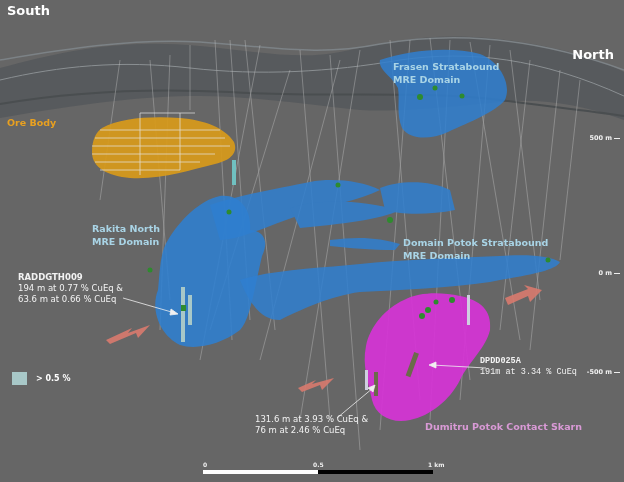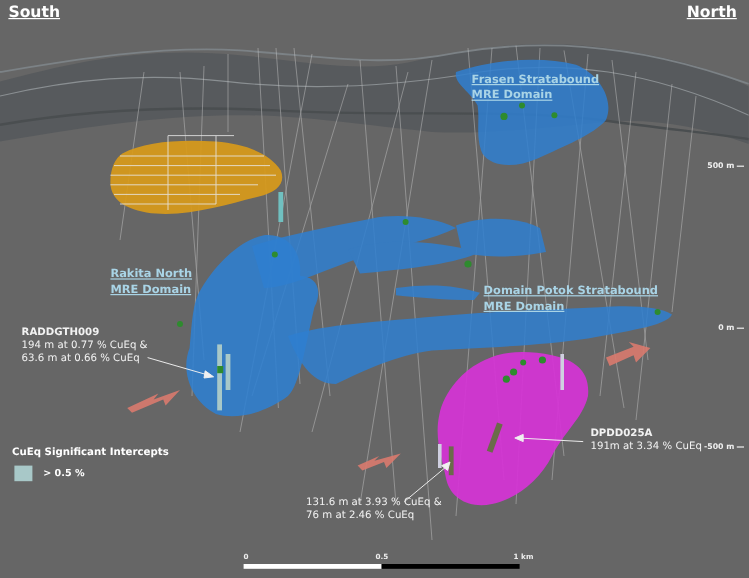--- a/index.html
+++ b/index.html
@@ -1,20 +1,20 @@
 <!DOCTYPE html>
 <html><head>
   <meta charset="utf-8">
   <style>
     html, body { margin: 0; padding: 0; }
     body { width: 624px; height: 482px; background: #666666; overflow: hidden; position: relative;
       font-family: "DejaVu Sans", "Liberation Sans", sans-serif; }
     #scene { position: absolute; left: 0; top: 0; width: 624px; height: 482px; }
-    .lbl { position: absolute; font-weight: bold; font-size: 9.5px; line-height: 13px; white-space: nowrap; text-decoration: underline; }
-    .dir { position: absolute; top: 3px; color: #ffffff; font-weight: bold; font-size: 13px; text-decoration: underline; }
+    .lbl { position: absolute; font-weight: bold; font-size: 9.5px; line-height: 13px; white-space: nowrap; }
+    .dir { position: absolute; top: 3px; color: #ffffff; font-weight: bold; font-size: 13px; }
     .note { position: absolute; color: #f2f2f2; font-size: 8.5px; line-height: 11px; white-space: nowrap; }
     .note .hole { font-weight: bold; }
     .elev { position: absolute; right: 4px; color: #f0f0f0; font-size: 6.5px; font-weight: bold; white-space: nowrap; }
     .elev .tick { display: inline-block; width: 6px; height: 1px; background: #eeeeee; vertical-align: middle; margin-left: 2px; }
     .legend { position: absolute; left: 10px; top: 372px; color: #ffffff; }
     .legend-title { font-weight: bold; font-size: 8.5px; margin-bottom: 6px; }
     .legend-row { display: flex; align-items: center; margin-bottom: 4px; font-size: 8px; font-weight: bold; }
     .swatch { width: 15px; height: 13px; margin-left: 2px; margin-right: 9px; }
     .scale { position: absolute; left: 203px; top: 461px; }
     .scale-lbl { position: absolute; top: 0; color: #eeeeee; font-size: 6px; font-weight: bold; white-space: nowrap; }
@@ -120,59 +120,60 @@
     <line x1="123" y1="298" x2="175" y2="313"></line>
     <polygon points="178,314 171,309 170,315"></polygon>
     <line x1="486" y1="368" x2="432" y2="365"></line>
     <polygon points="429,365 436,362 436,368"></polygon>
     <line x1="337" y1="418" x2="373" y2="388"></line>
     <polygon points="375,385 368,388 373,392"></polygon>
   </g>
 </svg>
 
 <div class="dir" style="left:7px;">South</div>
-<div class="dir" style="right:10px;">North</div>
+<div class="dir" style="right:10px;margin-top:44px;">North</div>
 
 <div class="lbl" style="left:7px;top:116px;color:#e8a020;">
+  <div>Ore Body</div>
 </div>
 <div class="lbl" style="left:393px;top:60px;color:#a9d4e6;">
   <div>Frasen Stratabound</div>
   <div>MRE Domain</div>
 </div>
 <div class="lbl" style="left:92px;top:222px;color:#a9d4e6;">
   <div>Rakita North</div>
   <div>MRE Domain</div>
 </div>
 <div class="lbl" style="left:403px;top:236px;color:#a9d4e6;">
   <div>Domain Potok Stratabound</div>
   <div>MRE Domain</div>
 </div>
 <div class="lbl" style="left:425px;top:420px;color:#d99ad6;">
+  <div>Dumitru Potok Contact Skarn</div>
 </div>
 
 <div class="note" style="left:18px;top:272px;">
   <div class="hole">RADDGTH009</div>
   <div>194 m at 0.77 % CuEq &amp;</div>
   <div>63.6 m at 0.66 % CuEq</div>
 </div>
-<div class="note" style="left:492px;top:356px;">
+<div class="note" style="left:480px;top:356px;font-family:Liberation Mono, monospace;">
   <div class="hole">DPDD025A</div>
   <div>191m at 3.34 % CuEq</div>
 </div>
 <div class="note" style="left:255px;top:414px;">
   <div>131.6 m at 3.93 % CuEq &amp;</div>
   <div>76 m at 2.46 % CuEq</div>
 </div>
 
 <div class="elev" style="top:134px;"><span>500 m</span><span class="tick"></span></div>
 <div class="elev" style="top:269px;"><span>0 m</span><span class="tick"></span></div>
 <div class="elev" style="top:368px;"><span>-500 m</span><span class="tick"></span></div>
 
 <div class="legend">
-  <div class="legend-title">CuEq Significant Intercepts</div>
   <div class="legend-row">
     <div class="swatch" style="background:#a8c8c8;"></div>
     <span>&gt; 0.5 %</span>
   </div>
 </div>
 
 <div class="scale">
   <div class="scale-lbl" style="left:0;">0</div>
   <div class="scale-lbl" style="left:110px;">0.5</div>
   <div class="scale-lbl" style="left:225px;">1 km</div>

